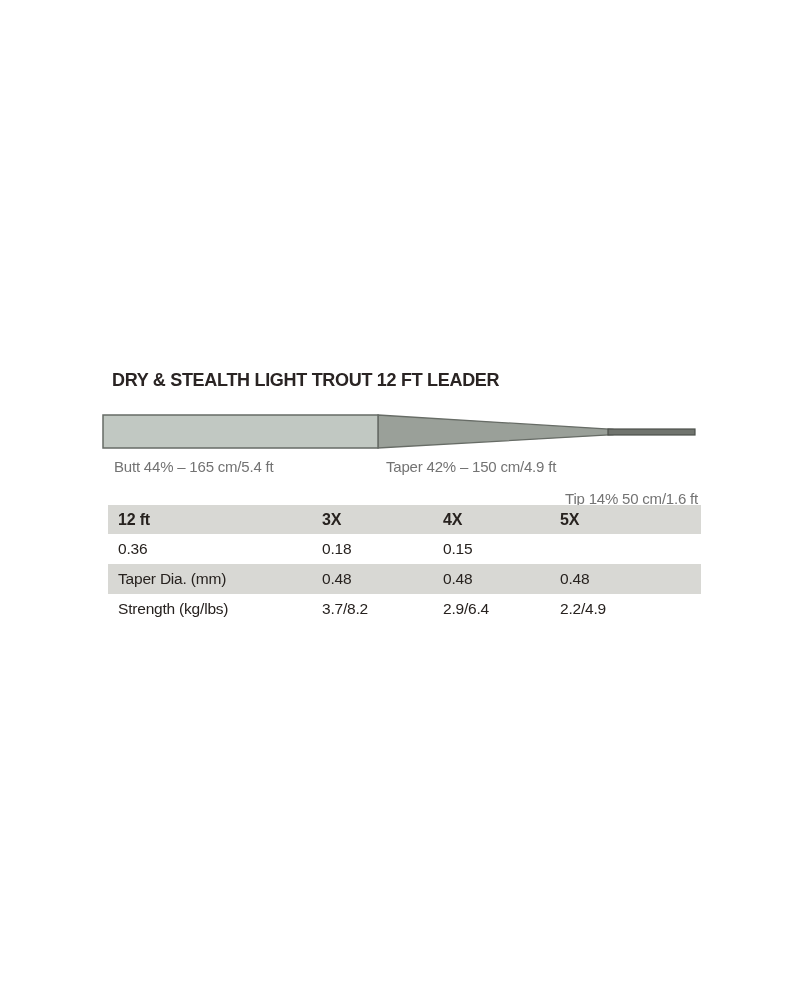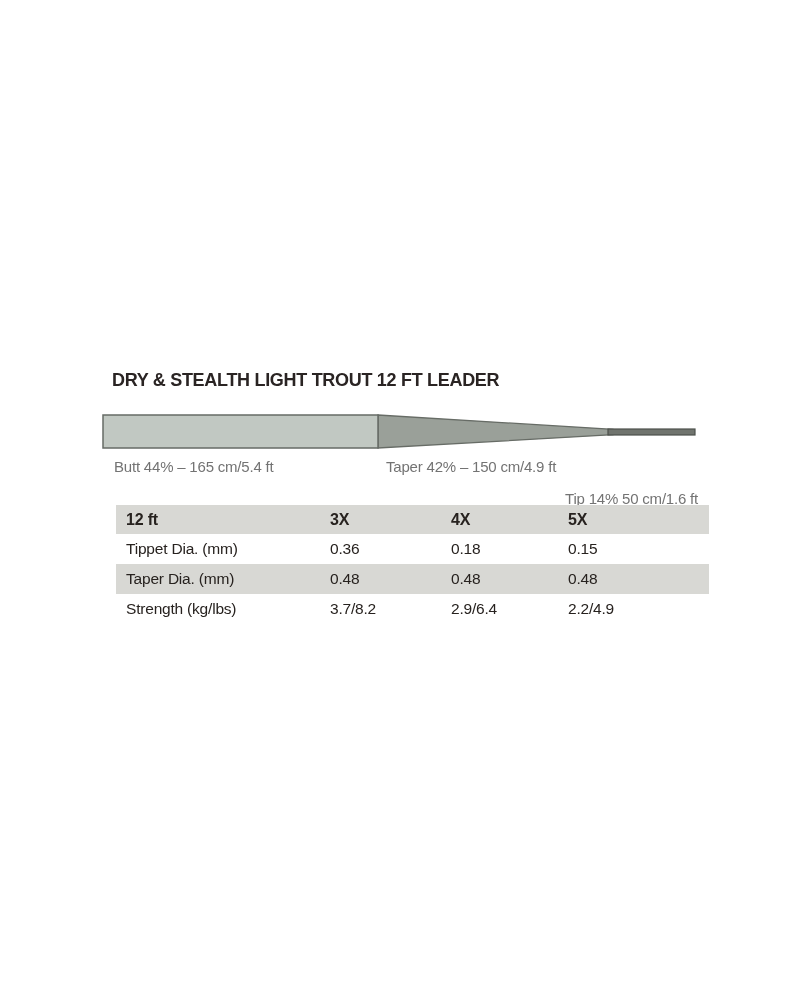--- a/index.html
+++ b/index.html
@@ -40,21 +40,21 @@
     letter-spacing: -0.2px;
     color: #737373;
     white-space: nowrap;
   }
   .seg-label.butt  { left: 114px; }
   .seg-label.taper { left: 374px; margin-left: 12px; }
   .seg-label.tip   { left: 565px; margin-top: 32px; }
 
   .spec-table {
     position: absolute;
-    left: 116px;
+    left: 108px;
     top: 505px;
     width: 593px;
   }
   .t-row {
     display: grid;
     grid-template-columns: 204px 121px 117px auto;
     align-items: center;
     padding-left: 10px;
     box-sizing: border-box;
     height: 30px;
@@ -92,21 +92,20 @@
   <div class="seg-label tip">Tip 14% 50 cm/1.6 ft</div>
 
   <div class="spec-table">
     <div class="t-row header shaded">
       <div class="cell">12 ft</div>
       <div class="cell">3X</div>
       <div class="cell">4X</div>
       <div class="cell">5X</div>
     </div>
     <div class="t-row">
-      <div class="cell">Tippet Dia. (mm)</div>
       <div class="cell">0.36</div>
       <div class="cell">0.18</div>
       <div class="cell">0.15</div>
     </div>
     <div class="t-row shaded">
       <div class="cell">Taper Dia. (mm)</div>
       <div class="cell">0.48</div>
       <div class="cell">0.48</div>
       <div class="cell">0.48</div>
     </div>

